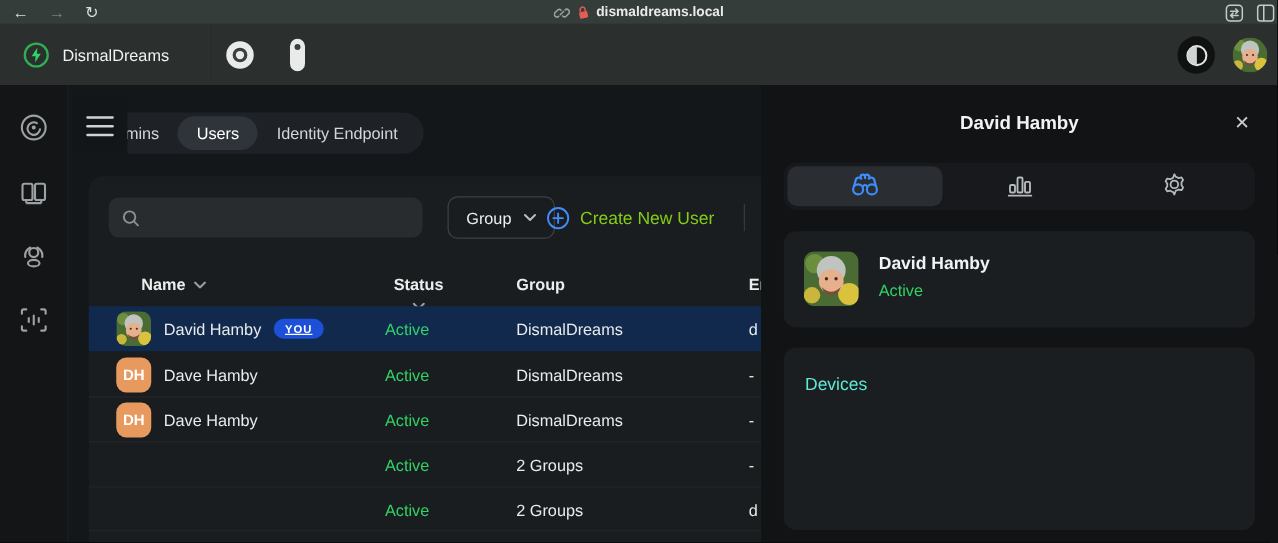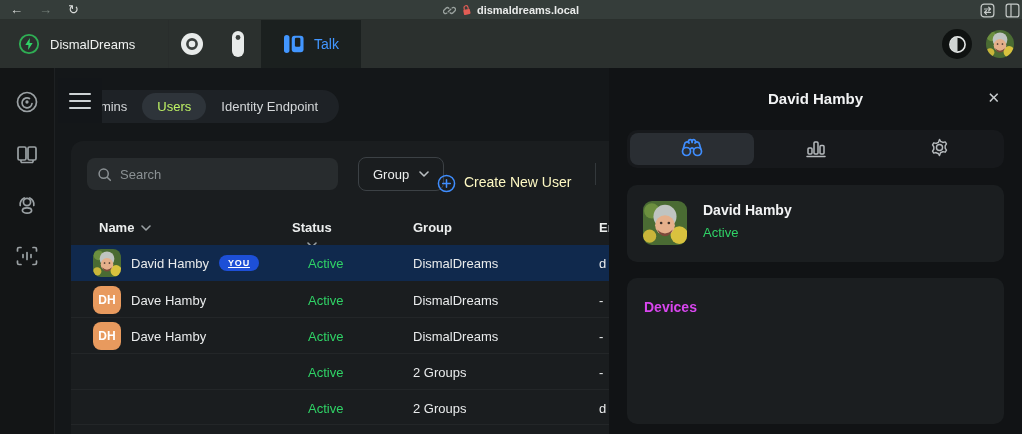--- a/index.html
+++ b/index.html
@@ -30,32 +30,32 @@
   .hdr-avatar { align-self:center; width:28px; height:28px; border-radius:50%; overflow:hidden; margin-right:8px; }
 
   
   .sidebar { position:absolute; left:0; top:68px; width:55px; height:366px; background:#131516; border-right:1px solid #1e2123; }
   .side-btn { position:absolute; left:7px; width:40px; height:40px; display:flex; align-items:center; justify-content:center; }
 
   
   .main { position:absolute; left:55px; top:68px; width:554px; height:366px; background:#141719; overflow:hidden; }
   .tab-pill { position:absolute; left:8px; top:22px; height:33px; background:#1e2226; border-radius:17px; display:flex; align-items:center; padding:0 6px; }
   .tab-item { padding:6px 15px; border-radius:14px; color:#d4d7d9; font-size:13px; white-space:nowrap; }
-  .tab-item.active { background:#2e343a; color:#bef264; }
+  .tab-item.active { background:#2e343a; color:#ffffff; }
   .hamburger-btn { position:absolute; left:3px; top:10px; width:44px; height:45px; background:#131619; display:flex; flex-direction:column; justify-content:center; align-items:center; gap:5px; }
   .hamburger-btn span { display:block; width:22px; height:2px; background:#ced3d5; border-radius:1px; }
 
   .card { position:absolute; left:16px; top:73px; width:600px; height:390px; background:#1a1d1f; border-radius:12px; }
 
   .toolbar { position:absolute; left:0; top:0; width:600px; height:66px; }
   .search-box { position:absolute; left:16px; top:17px; width:251px; height:32px; background:#282c2e; border-radius:8px; display:flex; align-items:center; padding:0 10px; gap:8px; }
   .search-box input { flex:1; background:transparent; border:none; outline:none; color:#e8eaeb; font-size:13px; font-family:"Liberation Sans", sans-serif; }
   .search-box input::placeholder { color:#8b9194; }
   .group-btn { position:absolute; left:287px; top:16px; height:34px; padding:0 14px; border:1px solid #3c4145; border-radius:8px; display:flex; align-items:center; gap:10px; color:#eceeee; font-size:13px; }
-  .create-btn { position:absolute; left:366px; top:33px; height:34px; display:flex; gap:8px; color:#fef9c3; font-size:14px; }
+  .create-btn { position:absolute; left:366px; top:16px; height:34px; display:flex; align-items:center; gap:8px; color:#84cc16; font-size:14px; }
   .toolbar-sep { position:absolute; left:524px; top:22px; width:1px; height:22px; background:#33383b; }
 
   .thead { position:absolute; left:0; top:74px; width:600px; height:30px; font-weight:700; color:#eceeee; font-size:13px; }
   .th { position:absolute; top:5px; display:flex; align-items:center; gap:7px; }
   .rows { position:absolute; left:0; top:104px; width:600px; }
   .row { position:relative; width:600px; height:36px; }
   .row + .row { border-top:1px solid #232628; }
   .row.selected { background:#10294d; }
   .row.selected + .row { border-top:1px solid transparent; }
   .rows .row:last-child { border-bottom:1px solid #232628; }
@@ -70,21 +70,21 @@
   .panel-close { position:absolute; right:22px; top:21px; font-size:15px; color:#c9cdcf; }
   .segmented { position:absolute; left:18px; top:62px; width:377px; height:38px; background:#17191c; border-radius:10px; display:flex; padding:3px; }
   .segment { flex:1; display:flex; align-items:center; justify-content:center; border-radius:8px; }
   .segment.active { background:#2a2e33; }
   .panel-card { position:absolute; left:18px; width:377px; background:#1b1e20; border-radius:10px; }
   .profile-card { top:117px; height:77px; }
   .profile-avatar { position:absolute; left:16px; top:16px; width:44px; height:44px; border-radius:9px; overflow:hidden; }
   .profile-name { position:absolute; left:76px; top:17px; font-size:14px; font-weight:700; color:#f2f3f4; }
   .profile-status { position:absolute; left:76px; top:40px; font-size:13px; color:#2fd266; }
   .devices-card { top:210px; height:146px; }
-  .devices-title { position:absolute; left:17px; top:21px; font-size:14px; font-weight:700; color:#d946ef; }
+  .devices-title { position:absolute; left:17px; top:21px; font-size:14px; font-weight:400; color:#5eead4; }
   .device-row { position:absolute; left:17px; top:48px; right:17px; height:42px; display:flex; align-items:center; gap:19px; border-bottom:1px solid #2a2d2f; }
   .device-name { font-size:13px; color:#e9ebec; }
   .invite-row { position:absolute; left:17px; top:103px; display:flex; align-items:center; gap:10px; color:#3f8dfd; font-size:13.5px; }
 </style>
 </head>
 <body>
 
 <div class="screen">
 
   <div class="browser-bar">
@@ -137,28 +137,20 @@
       <svg width="26" height="26" viewBox="0 0 26 26">
           <circle cx="13" cy="13" r="11" fill="#e8ebea"></circle>
           <circle cx="13" cy="13" r="4.6" fill="none" stroke="#3b403e" stroke-width="2.6"></circle>
         </svg>
     </div>
     <div class="hdr-icon-btn">
       <svg width="14" height="28" viewBox="0 0 14 28">
           <rect x="1" y="1" width="12" height="26" rx="6" fill="#e8ebea"></rect>
           <circle cx="7" cy="7.5" r="2.4" fill="#3b403e"></circle>
         </svg>
-    </div>
-    <div class="talk-tab">
-      <svg width="22" height="20" viewBox="0 0 24 22">
-          <rect x="1" y="1" width="6" height="20" rx="3" fill="#4296ff"></rect>
-          <rect x="9.5" y="2" width="13" height="18" rx="3.2" fill="#4296ff"></rect>
-          <rect x="13" y="4" width="6" height="10" rx="1.4" fill="#1b201f"></rect>
-        </svg>
-      <span class="talk-label">Talk</span>
     </div>
     <div class="hdr-spacer"></div>
     <div class="contrast-btn">
       <svg width="19" height="19" viewBox="0 0 20 20">
           <circle cx="10" cy="10" r="8" fill="none" stroke="#e3e6e5" stroke-width="1.7"></circle>
           <path d="M10 2 a8 8 0 0 0 0 16 Z" fill="#cfd4d2"></path>
         </svg>
     </div>
     <div class="hdr-avatar">
       <svg width="28" height="28" viewBox="0 0 40 40">
@@ -226,46 +218,45 @@
         <span></span>
     </div>
 
     <div class="card">
       <div class="toolbar">
         <div class="search-box">
           <svg width="15" height="15" viewBox="0 0 18 18">
               <circle cx="8" cy="8" r="5.5" fill="none" stroke="#8b9194" stroke-width="1.8"></circle>
               <line x1="12.2" y1="12.2" x2="16" y2="16" stroke="#8b9194" stroke-width="1.8" stroke-linecap="round"></line>
             </svg>
-          <input type="text" placeholder="Search" style="">
         </div>
         <div class="group-btn">
           <span>Group</span>
           <svg width="10" height="6" viewBox="0 0 10 6">
               <polyline points="1,1 5,5 9,1" fill="none" stroke="#b9bec1" stroke-width="1.6" stroke-linecap="round" stroke-linejoin="round"></polyline>
             </svg>
         </div>
         <div class="create-btn">
           <svg width="19" height="19" viewBox="0 0 20 20">
               <circle cx="10" cy="10" r="8.5" fill="none" stroke="#3f8dfd" stroke-width="1.6"></circle>
               <path d="M10 6 v8 M6 10 h8" stroke="#3f8dfd" stroke-width="1.6" stroke-linecap="round"></path>
             </svg>
           <span>Create New User</span>
         </div>
         <div class="toolbar-sep"></div>
       </div>
 
       <div class="thead">
-          <div class="th" style="left: 28px; justify-content: space-between;">
+          <div class="th" style="left: 42px; justify-content: space-between;">
             <span>Name</span>
             <svg width="10" height="6" viewBox="0 0 10 6">
               <polyline points="1,1 5,5 9,1" fill="none" stroke="#9aa0a3" stroke-width="1.6" stroke-linecap="round" stroke-linejoin="round"></polyline>
             </svg>
           </div>
-          <div class="th" style="left: 221px; flex-direction: column;">
+          <div class="th" style="left: 244px; flex-direction: column;">
             <span>Status</span>
             <svg width="10" height="6" viewBox="0 0 10 6">
               <polyline points="1,1 5,5 9,1" fill="none" stroke="#9aa0a3" stroke-width="1.6" stroke-linecap="round" stroke-linejoin="round"></polyline>
             </svg>
           </div>
           <div class="th" style="left: 342px;">
             <span>Group</span>
           </div>
           <div class="th" style="left: 528px;">
             <span>Email</span>

